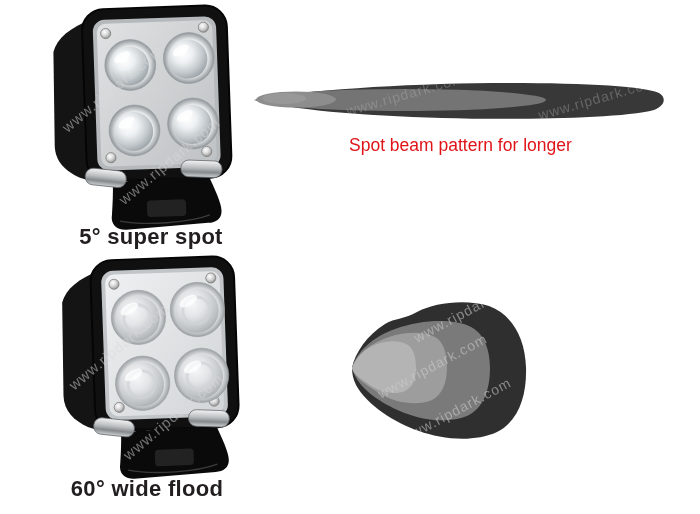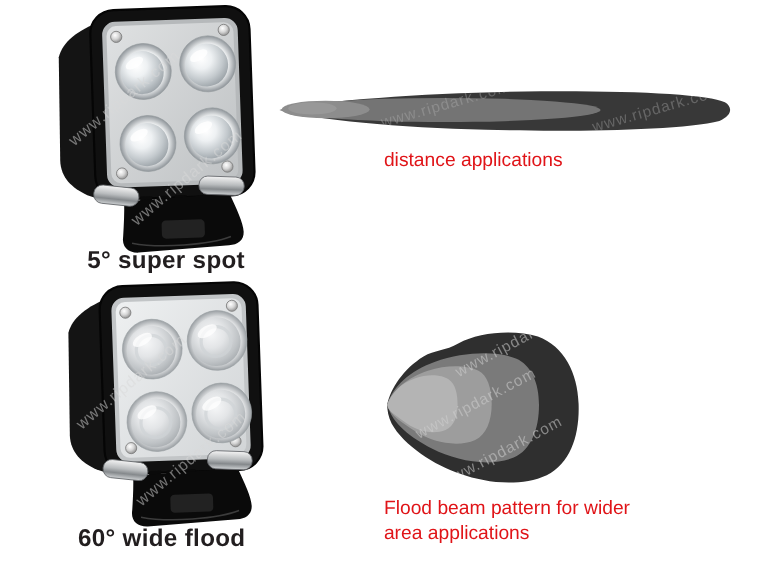--- a/index.html
+++ b/index.html
@@ -121,21 +121,21 @@
     <ellipse cx="152" cy="24" rx="142" ry="11" fill="#747474"></ellipse>
     <ellipse cx="44" cy="23.5" rx="40" ry="8" fill="#8d8d8d"></ellipse>
     <ellipse cx="32" cy="22.5" rx="22" ry="5.5" fill="#989898"></ellipse>
     <g clip-path="url(#spotClip)">
       <text class="wm-beam-faint" transform="translate(96 40) rotate(-16)">www.ripdark.com</text>
       <text class="wm-beam-faint" transform="translate(288 44) rotate(-16)">www.ripdark.com</text>
     </g>
   </svg>
 
   <div class="abs beam-caption" style="left:349px;top:134px;width:270px;">
-    <div>distance applications</div>
+    <div>Spot beam pattern for longer</div>
   </div>
 
   <svg class="abs" style="left:50px;top:255px;" width="196" height="228" viewBox="0 0 200 235">
     <defs>
       <linearGradient id="panel2" x1="0" y1="0" x2="1" y2="1">
         <stop offset="0" stop-color="#eef0f1"></stop>
           <stop offset="1" stop-color="#d2d5d7"></stop>
       </linearGradient>
       <radialGradient id="ring2" cx="0.5" cy="0.5" r="0.5">
         <stop offset="0.55" stop-color="#e8eaeb"></stop>
@@ -216,18 +216,14 @@
     <path d="M5 77 C10 60 26 46 48 38 C76 28 106 28 122 35 C136 41 143 57 143 77 C143 99 136 118 120 125 C98 134 68 128 46 117 C27 107 10 95 5 77 Z" fill="#7a7a7a"></path>
     <path d="M5 77 C10 63 24 52 42 46 C60 40 78 41 88 46 C96 50 100 62 100 76 C100 92 95 104 85 109 C69 116 46 111 32 102 C18 93 8 87 5 77 Z" fill="#9d9d9d"></path>
     <path d="M5 77 C9 66 18 57 30 53 C43 48.5 55 50 61 54 C67 58 69 67 69 77 C69 88 66 96 58 100 C46 105 30 100 20 92 C12 86 6 83 5 77 Z" fill="#b4b4b4"></path>
     <g clip-path="url(#floodClip)">
       <text class="wm-beam" transform="translate(70 52) rotate(-28)">www.ripdark.com</text>
       <text class="wm-beam" transform="translate(34 108) rotate(-28)">www.ripdark.com</text>
       <text class="wm-beam" transform="translate(58 152) rotate(-28)">www.ripdark.com</text>
     </g>
   </svg>
 
-  <div class="abs beam-caption" style="left:349px;top:450px;width:270px;">
-    <div>Flood beam pattern for wider</div>
-    <div>area applications</div>
-  </div>
 
 </div>
 
 </body></html>

